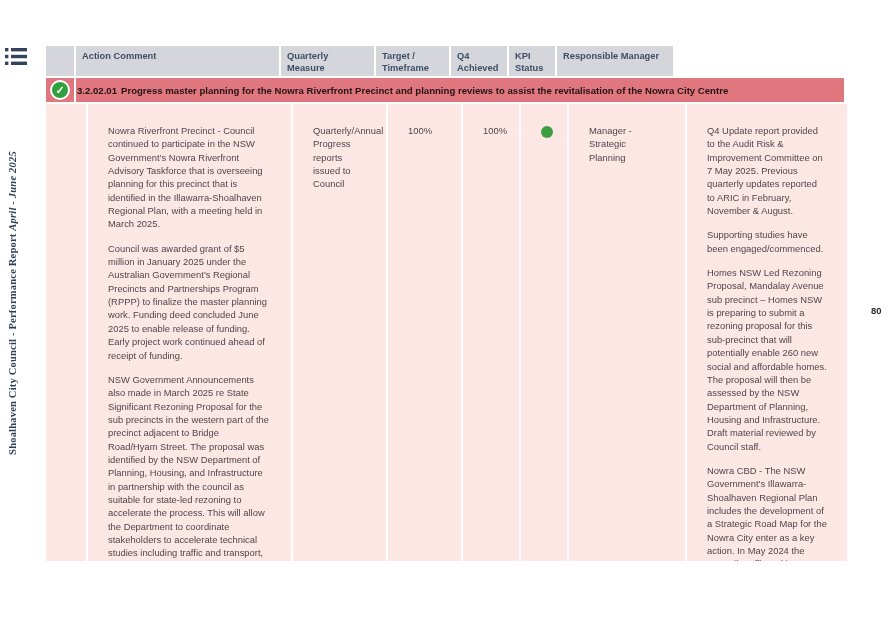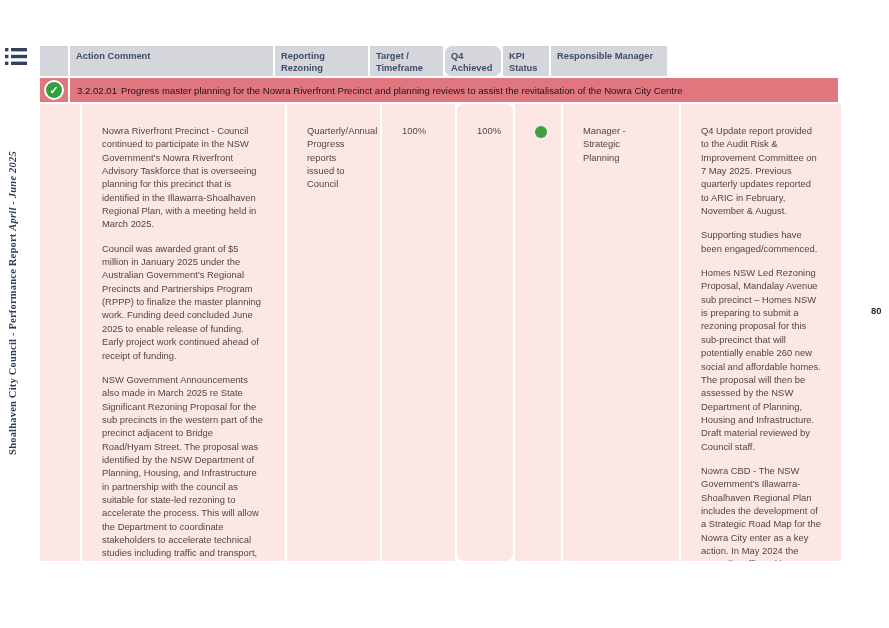--- a/index.html
+++ b/index.html
@@ -23,45 +23,45 @@
     color:#2f3f58;
   }
   .vertical-title .period { font-style:italic; }
 
   .page-number {
     position:absolute; left:871px; top:305px;
     font-size:9.5px; font-weight:bold; color:#2b2b2b;
   }
 
   
-  .report-table { position:absolute; left:40px; top:46px; width:798px; }
+  .report-table { position:absolute; left:46px; top:46px; width:798px; }
   .row { display:flex; gap:2px; }
   .cell { flex:0 0 auto; }
 
   .c0 { width:28px; }
   .c1 { width:203px; }
   .c2 { width:93px; }
   .c3 { width:73px; }
-  .c4 { width:56px;border-radius:7px; }
+  .c4 { width:56px; }
   .c5 { width:46px; }
   .c6 { width:116px; }
   .c7 { width:160px; }
 
   .header-row .cell {
     background:#d5d6dc; color:#3e4d66;
     font-weight:bold; font-size:9.3px; line-height:1.25;
     padding:5px 6px 0 6px; height:30px;
   }
 
   .banner-row { margin-top:2px; }
   .banner-row .cell { background:#e0767e; height:24px; }
   .banner-icon-cell { display:flex; align-items:center; justify-content:center; }
   .banner-text-cell {
     flex:1 1 auto; display:flex; align-items:center;
-    font-size:9.6px; font-weight:normal; color:#231316; padding:0 7px;
+    font-size:9.6px; font-weight:bold; color:#231316; padding:0 1px;
     white-space:nowrap; overflow:hidden;
   }
   .banner-text-cell .code { margin-right:4px; }
 
   .check-circle {
     width:20px; height:20px; border-radius:50%;
     background:#2fa13c; border:2px solid #ffffff;
     display:flex; align-items:center; justify-content:center;
     color:#ffffff; font-size:11px; font-weight:bold; line-height:1;
   }
@@ -103,21 +103,21 @@
   <span class="period">April - June 2025</span>
 </div>
 
 <div class="page-number">80</div>
 
 <div class="report-table">
 
   <div class="row header-row">
     <div class="cell c0"></div>
     <div class="cell c1">Action Comment</div>
-    <div class="cell c2">Reporting Rezoning</div>
+    <div class="cell c2">Quarterly Measure</div>
     <div class="cell c3">Target / Timeframe</div>
     <div class="cell c4">Q4 Achieved</div>
     <div class="cell c5">KPI Status</div>
     <div class="cell c6">Responsible Manager</div>
   </div>
 
   <div class="row banner-row">
     <div class="cell c0 banner-icon-cell">
       <div class="check-circle">✓</div>
     </div>

